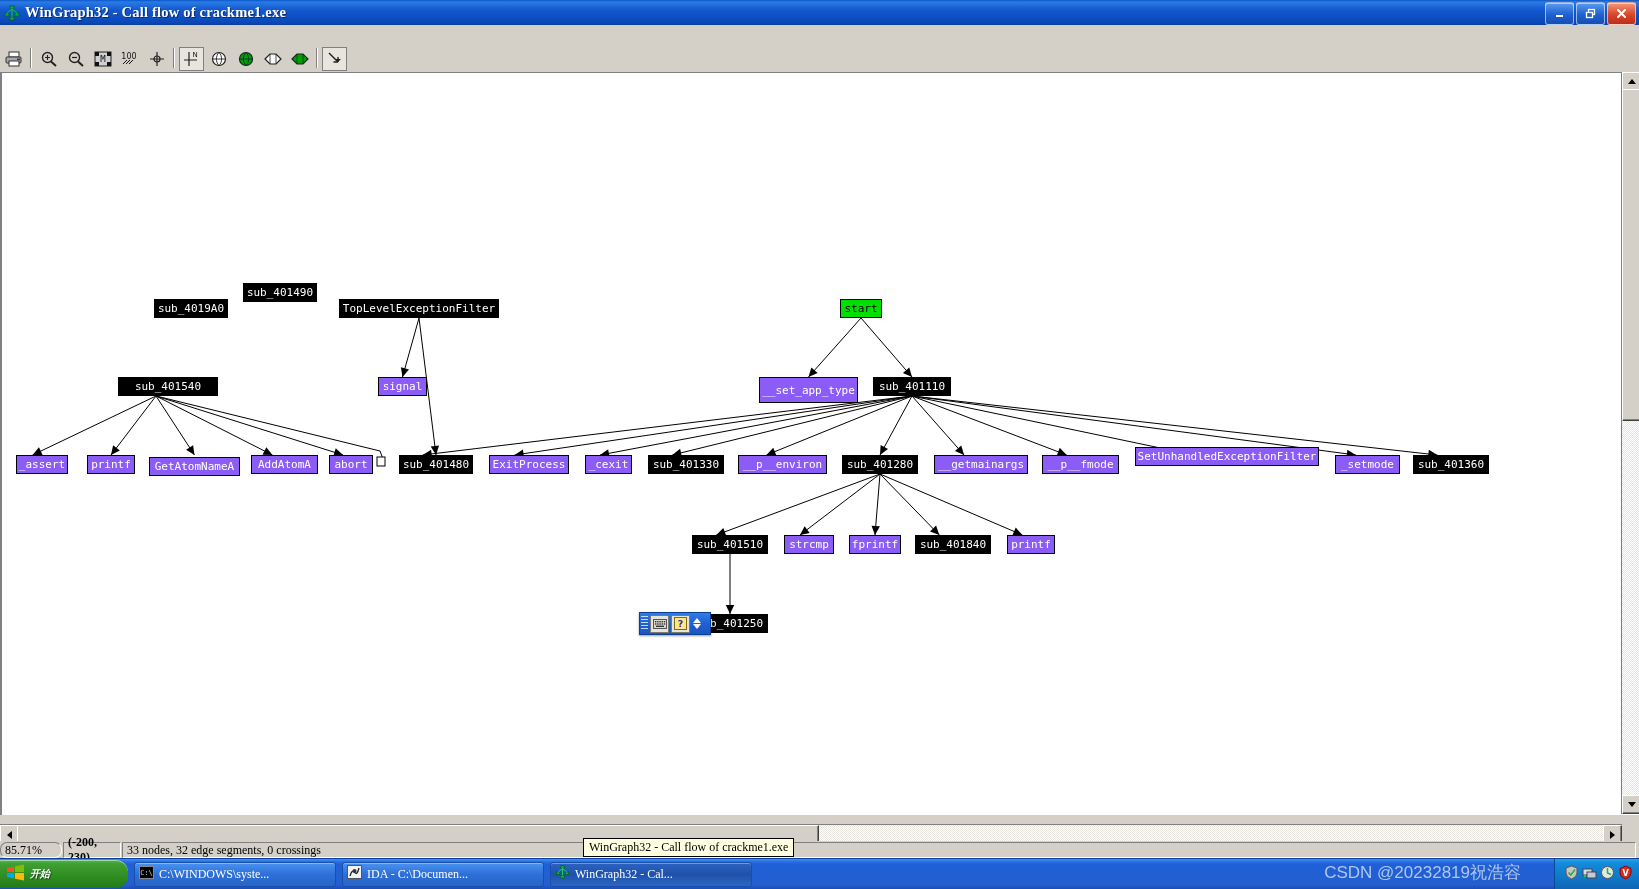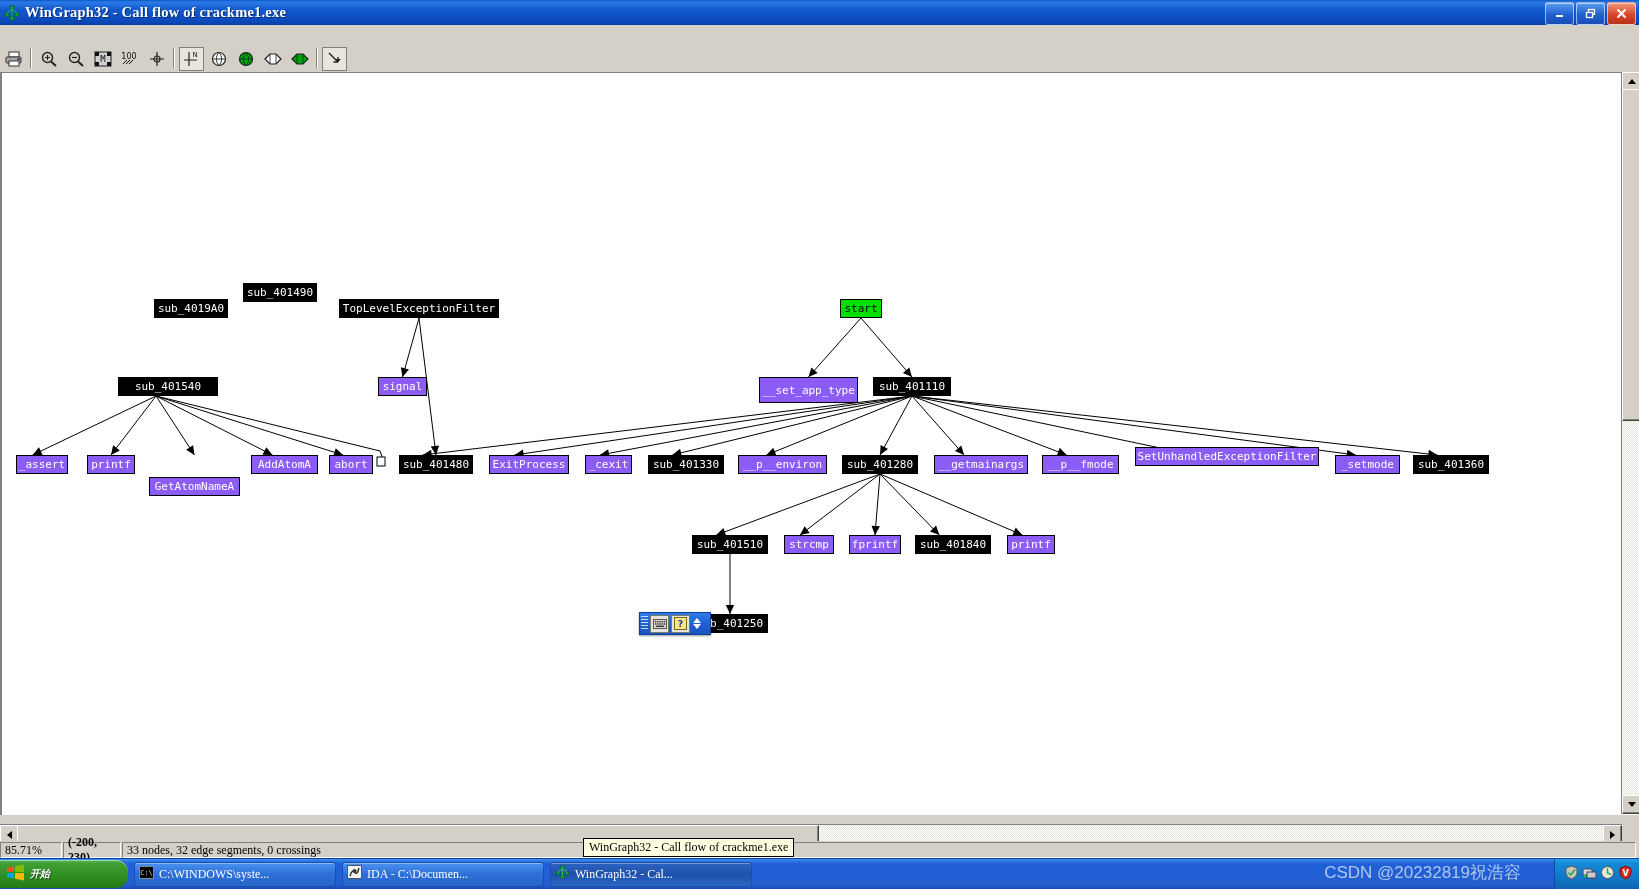--- a/index.html
+++ b/index.html
@@ -393,21 +393,21 @@
         </div>
         <div class="node black" style="left: 871px; top: 304px; width: 78px; height: 19px; justify-content: center;">
           <span>sub_401110</span>
         </div>
         <div class="node magenta" style="left: 14px; top: 382px; width: 52px; height: 19px;">
           <span>_assert</span>
         </div>
         <div class="node magenta" style="left: 85px; top: 382px; width: 48px; height: 19px;">
           <span>printf</span>
         </div>
-        <div class="node magenta" style="left: 147px; top: 404px; width: 91px; height: 19px;">
+        <div class="node magenta" style="left: 147px; top: 384px; width: 91px; height: 19px;">
           <span>GetAtomNameA</span>
         </div>
         <div class="node magenta" style="left: 249px; top: 382px; width: 67px; height: 19px;">
           <span>AddAtomA</span>
         </div>
         <div class="node magenta" style="left: 327px; top: 382px; width: 44px; height: 19px;">
           <span>abort</span>
         </div>
         <div class="node black" style="left: 397px; top: 382px; width: 74px; height: 19px;">
           <span>sub_401480</span>
@@ -511,21 +511,21 @@
     <div class="sb-btn" style="top:0;left:0;width:17px;height:17px;">
         <span class="arrow arr-lf"></span>
       </div>
     <div class="sb-thumb" style="top:0;left:17px;width:800px;height:17px;"></div>
     <div class="sb-btn" style="top:0;right:0;width:17px;height:17px;">
         <span class="arrow arr-rt"></span>
       </div>
   </div>
 
   <div class="statusbar">
-    <div class="sb-cell" style="width:62px;">85.71%</div>
+    <div class="sb-cell" style="width:62px;border-radius:7px;">85.71%</div>
     <div class="sb-cell" style="width:58px;font-weight:bold;">(-200, 230)</div>
     <div class="sb-cell" style="width:1514px;">33 nodes, 32 edge segments, 0 crossings</div>
   </div>
   <div class="tooltip">WinGraph32 - Call flow of crackme1.exe</div>
 
   <div class="taskbar">
     <div class="startbtn">
       <span>
         <svg width="19" height="17" viewBox="0 0 19 17">
           <path d="M1 4 L8 2.4 L8 8 L1 8 Z" fill="#f35325"></path>

